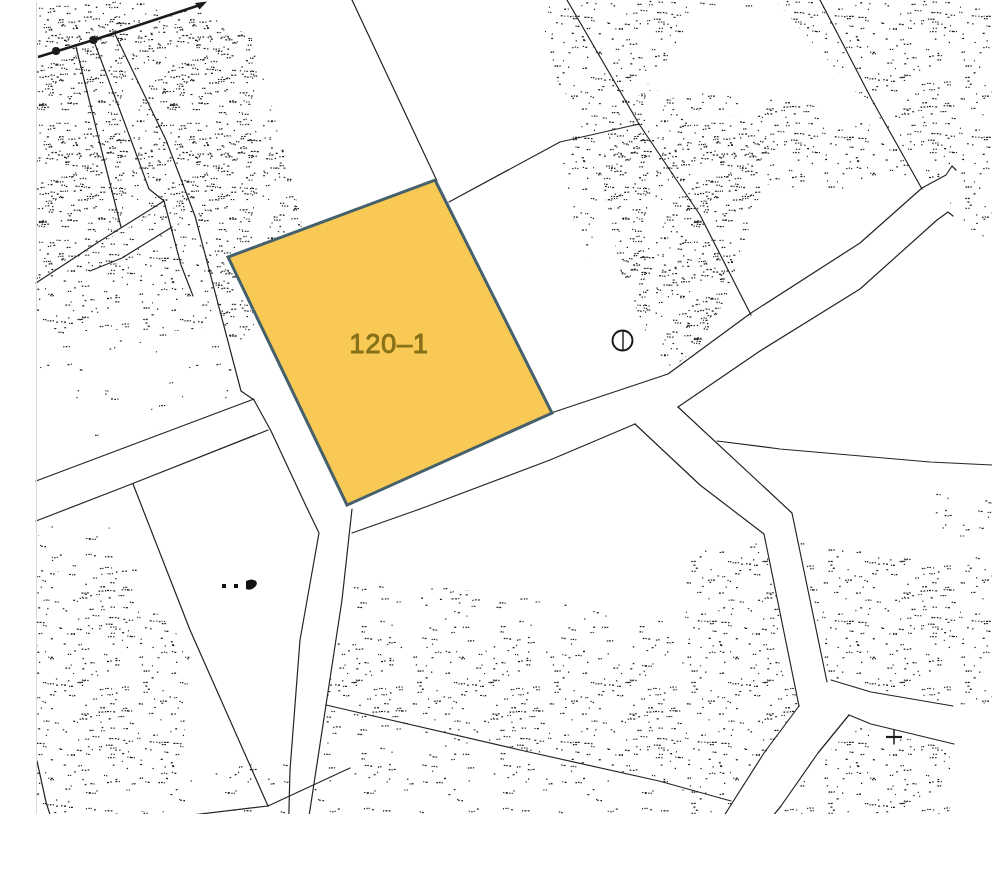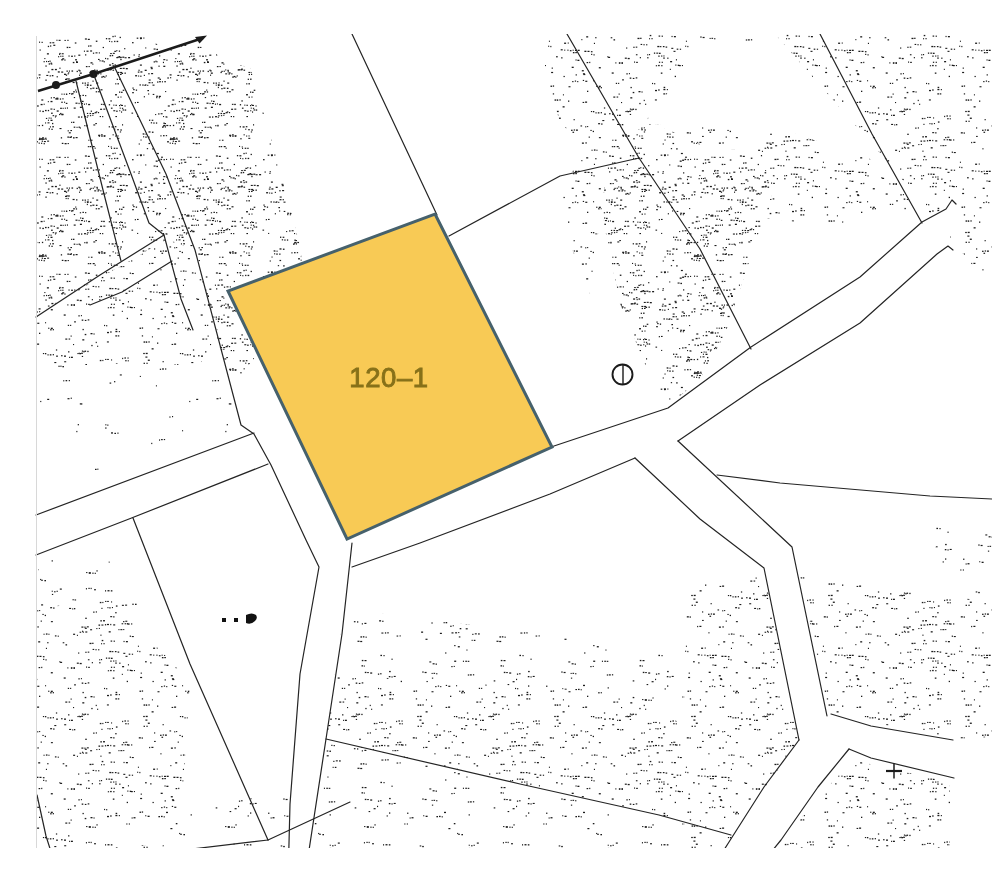--- a/index.html
+++ b/index.html
@@ -1,16 +1,16 @@
 <!DOCTYPE html>
 <html><head>
 <meta charset="utf-8">
 <style>
   html,body{margin:0;padding:0;background:#ffffff;}
-  .wrap{width:992px;height:814px;position:relative;font-family:"Liberation Sans", sans-serif;margin-top:34px;}
+  .wrap{width:992px;height:814px;position:relative;font-family:"Liberation Sans", sans-serif;}
   svg{display:block;}
 </style>
 </head>
 <body>
 <div class="wrap">
 <svg width="992" height="869" viewBox="0 0 992 869" xmlns="http://www.w3.org/2000/svg">
 <defs>
 <pattern id="dD" width="131" height="117" patternUnits="userSpaceOnUse">
 <rect width="131" height="117" fill="white"></rect>
 <g fill="#1c1c1c">

